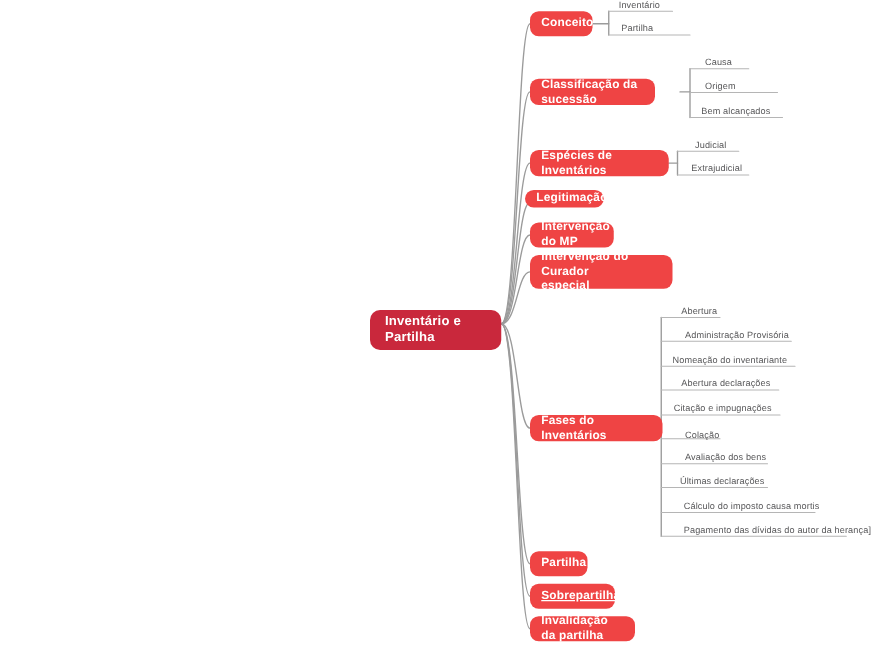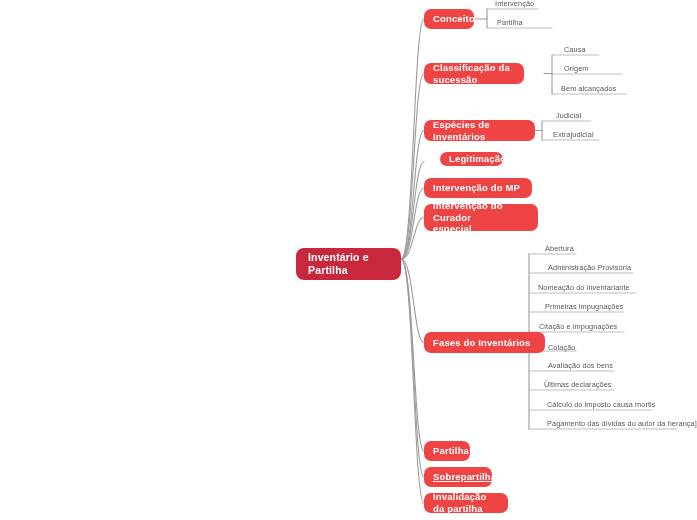--- a/index.html
+++ b/index.html
@@ -96,38 +96,38 @@
       <path d="M 529 371 L 614 371" fill="none" stroke="#b5b5b5" stroke-width="0.9" stroke-linecap="round"></path>
       <path d="M 529 390 L 614 390" fill="none" stroke="#b5b5b5" stroke-width="0.9" stroke-linecap="round"></path>
       <path d="M 529 410 L 652 410" fill="none" stroke="#b5b5b5" stroke-width="0.9" stroke-linecap="round"></path>
       <path d="M 529 429 L 677 429" fill="none" stroke="#b5b5b5" stroke-width="0.9" stroke-linecap="round"></path>
       <path d="M 401 259 C 413.65 259, 413.65 451, 424 451" fill="none" stroke="#9b9b9b" stroke-width="1.1" stroke-linecap="round"></path>
       <path d="M 401 259 C 413.65 259, 413.65 477, 424 477" fill="none" stroke="#9b9b9b" stroke-width="1.1" stroke-linecap="round"></path>
       <path d="M 401 259 C 413.65 259, 413.65 503, 424 503" fill="none" stroke="#9b9b9b" stroke-width="1.1" stroke-linecap="round"></path>
     </svg>
   <div id="nodes">
       <div class="node-box" style="left: 424px; top: 9px; width: 50px; height: 20px;">Conceito</div>
-      <div class="leaf-label" style="left: 495px; top: 0px;">Intervenção</div>
+      <div class="leaf-label" style="left: 495px; top: 0px;">Inventário</div>
       <div class="leaf-label" style="left: 497px; top: 19px;">Partilha</div>
       <div class="node-box" style="left: 424px; top: 63px; width: 100px; height: 21px;">Classificação da sucessão</div>
       <div class="leaf-label" style="left: 564px; top: 46px;">Causa</div>
       <div class="leaf-label" style="left: 564px; top: 65px;">Origem</div>
       <div class="leaf-label" style="left: 561px; top: 85px;">Bem alcançados</div>
       <div class="node-box" style="left: 424px; top: 120px; width: 111px; height: 21px;">Espécies de Inventários</div>
       <div class="leaf-label" style="left: 556px; top: 112px;">Judicial</div>
       <div class="leaf-label" style="left: 553px; top: 131px;">Extrajudicial</div>
-      <div class="node-box" style="left: 440px; top: 152px; width: 63px; height: 14px;">Legitimação</div>
-      <div class="node-box" style="left: 424px; top: 178px; width: 108px; height: 20px;">Intervenção do MP</div>
+      <div class="node-box" style="left: 420px; top: 152px; width: 63px; height: 14px;">Legitimação</div>
+      <div class="node-box" style="left: 424px; top: 178px; width: 67px; height: 20px;">Intervenção do MP</div>
       <div class="node-box" style="left: 424px; top: 204px; width: 114px; height: 27px;">Intervenção do Curador
 especial</div>
-      <div class="node-box" style="left: 424px; top: 332px; width: 121px; height: 21px;">Fases do Inventários</div>
+      <div class="node-box" style="left: 424px; top: 332px; width: 106px; height: 21px;">Fases do Inventários</div>
       <div class="leaf-label" style="left: 545px; top: 245px;">Abertura</div>
       <div class="leaf-label" style="left: 548px; top: 264px;">Administração Provisória</div>
       <div class="leaf-label" style="left: 538px; top: 284px;">Nomeação do inventariante</div>
-      <div class="leaf-label" style="left: 545px; top: 303px;">Primeiras impugnações</div>
+      <div class="leaf-label" style="left: 545px; top: 303px;">Abertura declarações</div>
       <div class="leaf-label" style="left: 539px; top: 323px;">Citação e impugnações</div>
       <div class="leaf-label" style="left: 548px; top: 344px;">Colação</div>
       <div class="leaf-label" style="left: 548px; top: 362px;">Avaliação dos bens</div>
       <div class="leaf-label" style="left: 544px; top: 381px;">Últimas declarações</div>
       <div class="leaf-label" style="left: 547px; top: 401px;">Cálculo do imposto causa mortis</div>
       <div class="leaf-label" style="left: 547px; top: 420px;">Pagamento das dívidas do autor da herança]</div>
       <div class="node-box" style="left: 424px; top: 441px; width: 46px; height: 20px;">Partilha</div>
       <div class="node-box" style="left: 424px; top: 467px; width: 68px; height: 20px; text-decoration: underline;">Sobrepartilha</div>
       <div class="node-box" style="left: 424px; top: 493px; width: 84px; height: 20px;">Invalidação da partilha</div>
       <div class="node-box node-root" style="left: 296px; top: 248px; width: 105px; height: 32px;">Inventário e Partilha</div>

